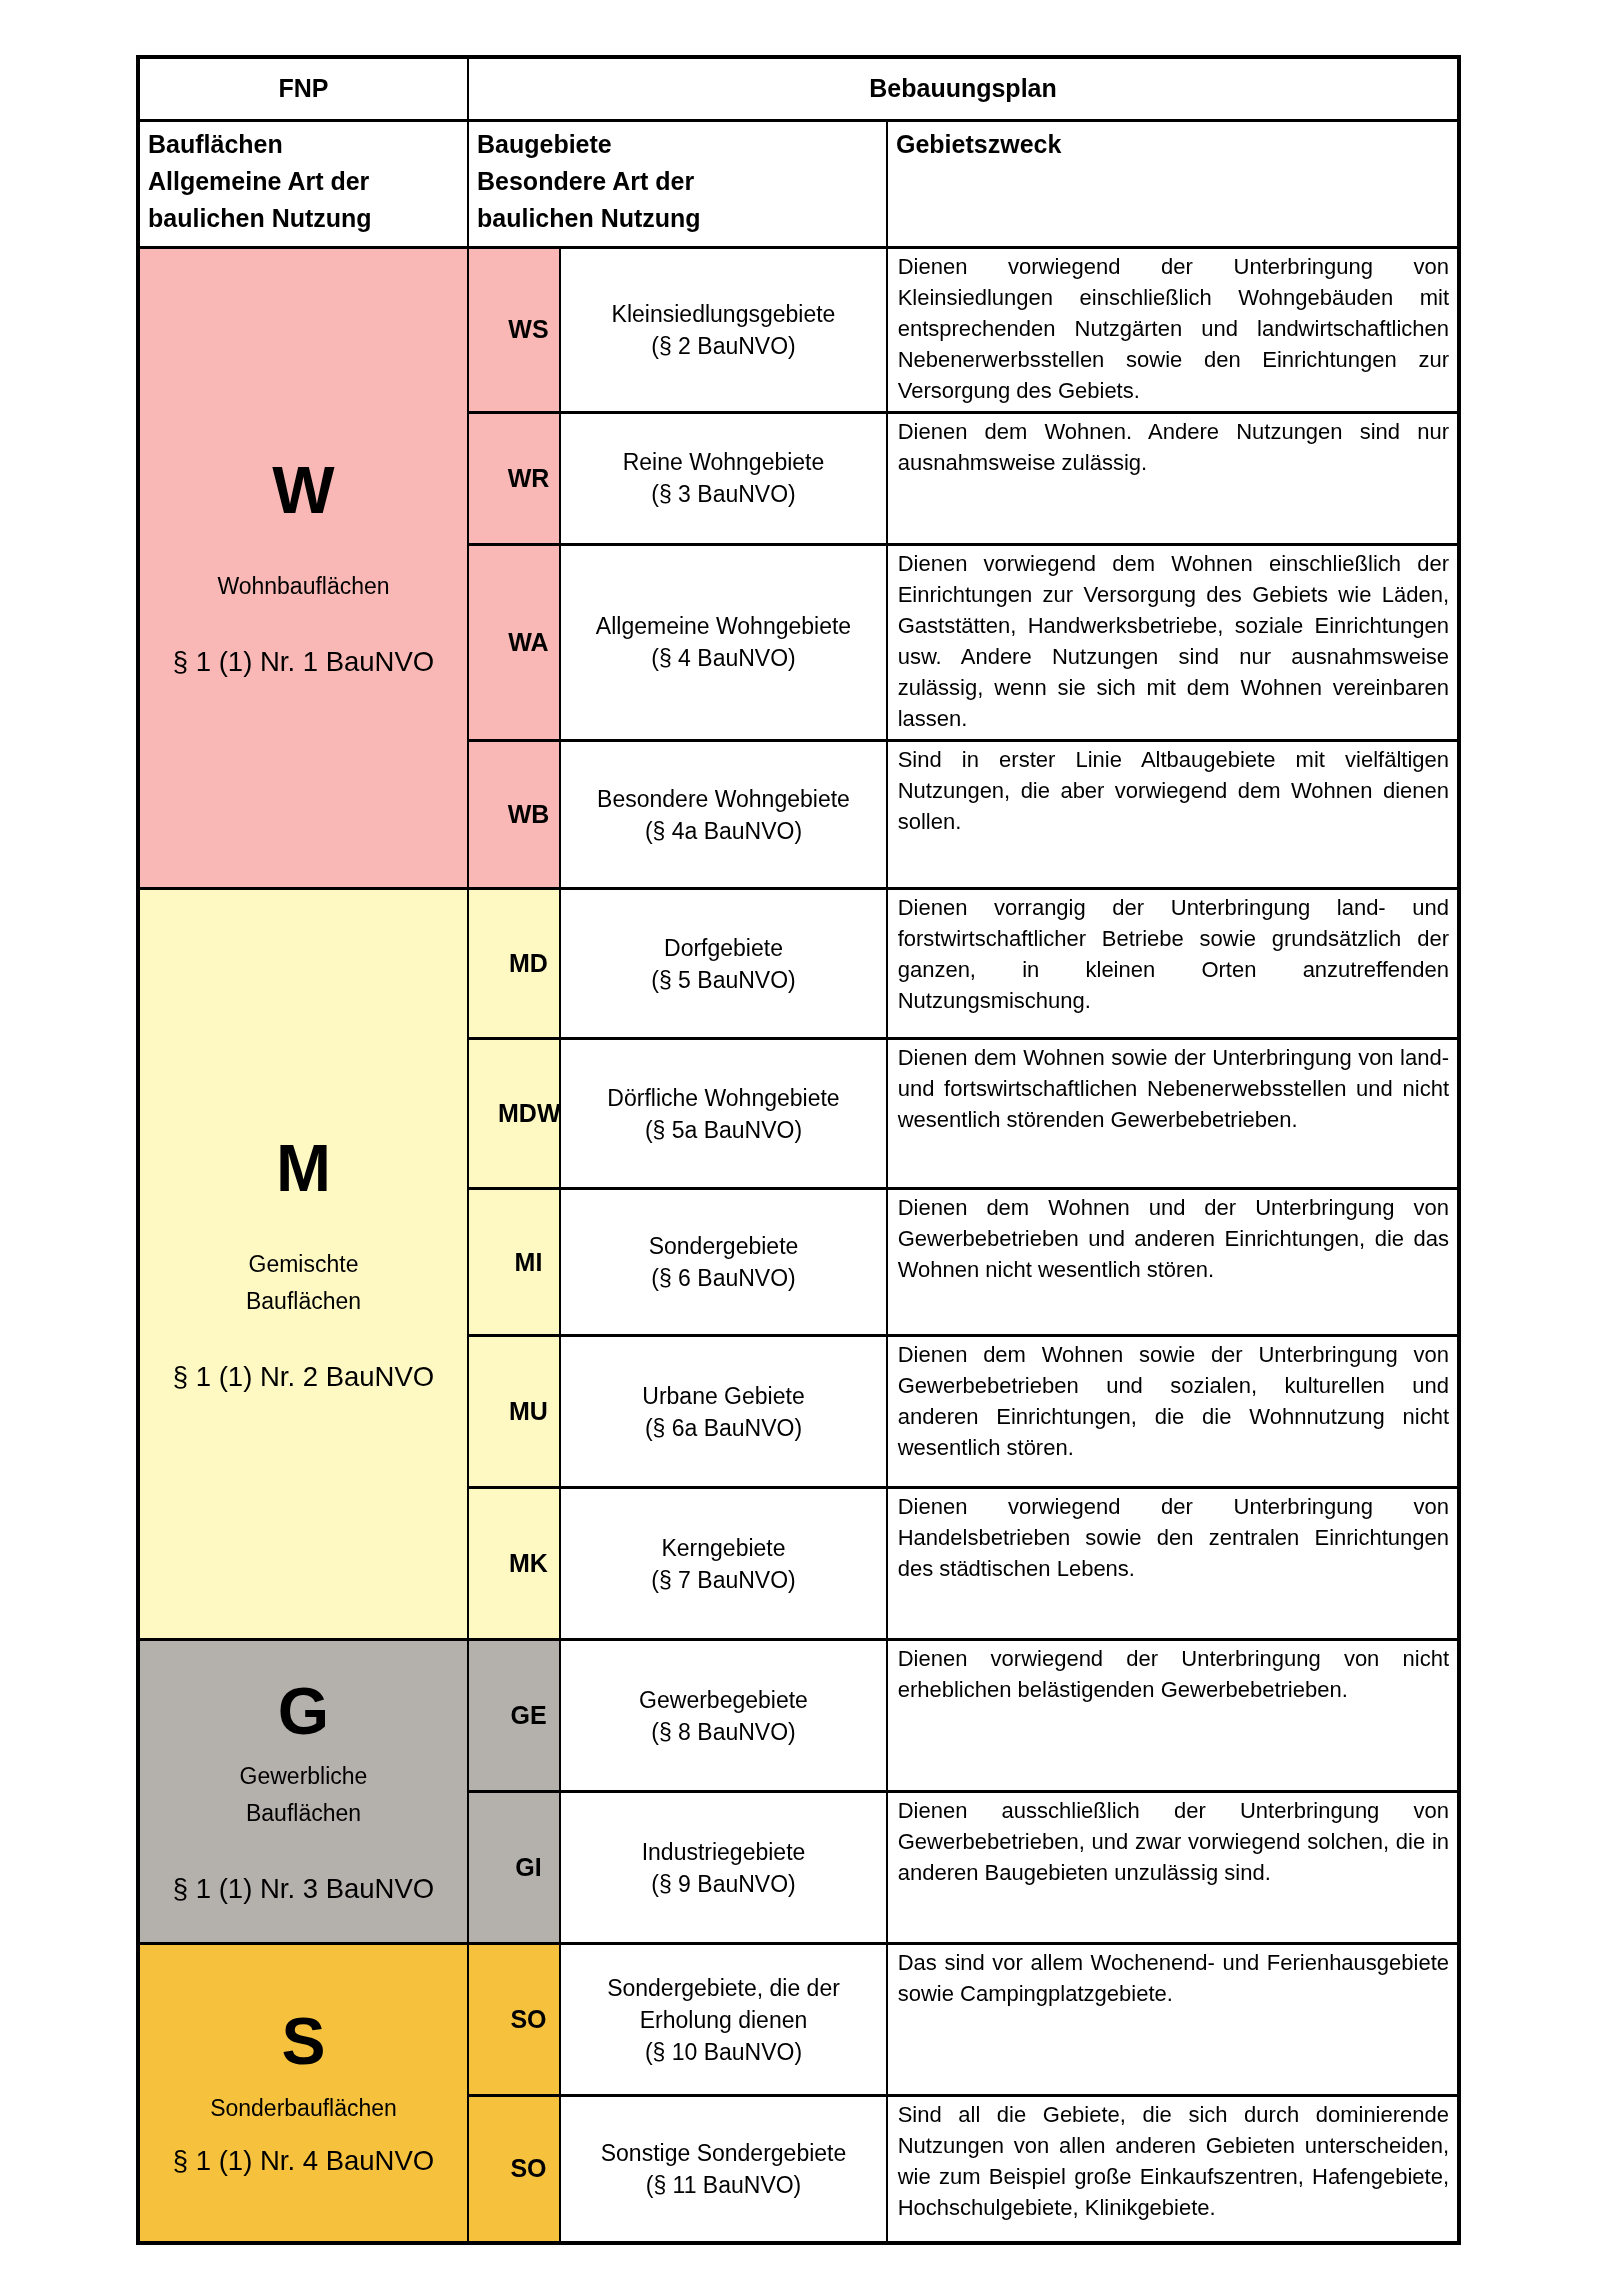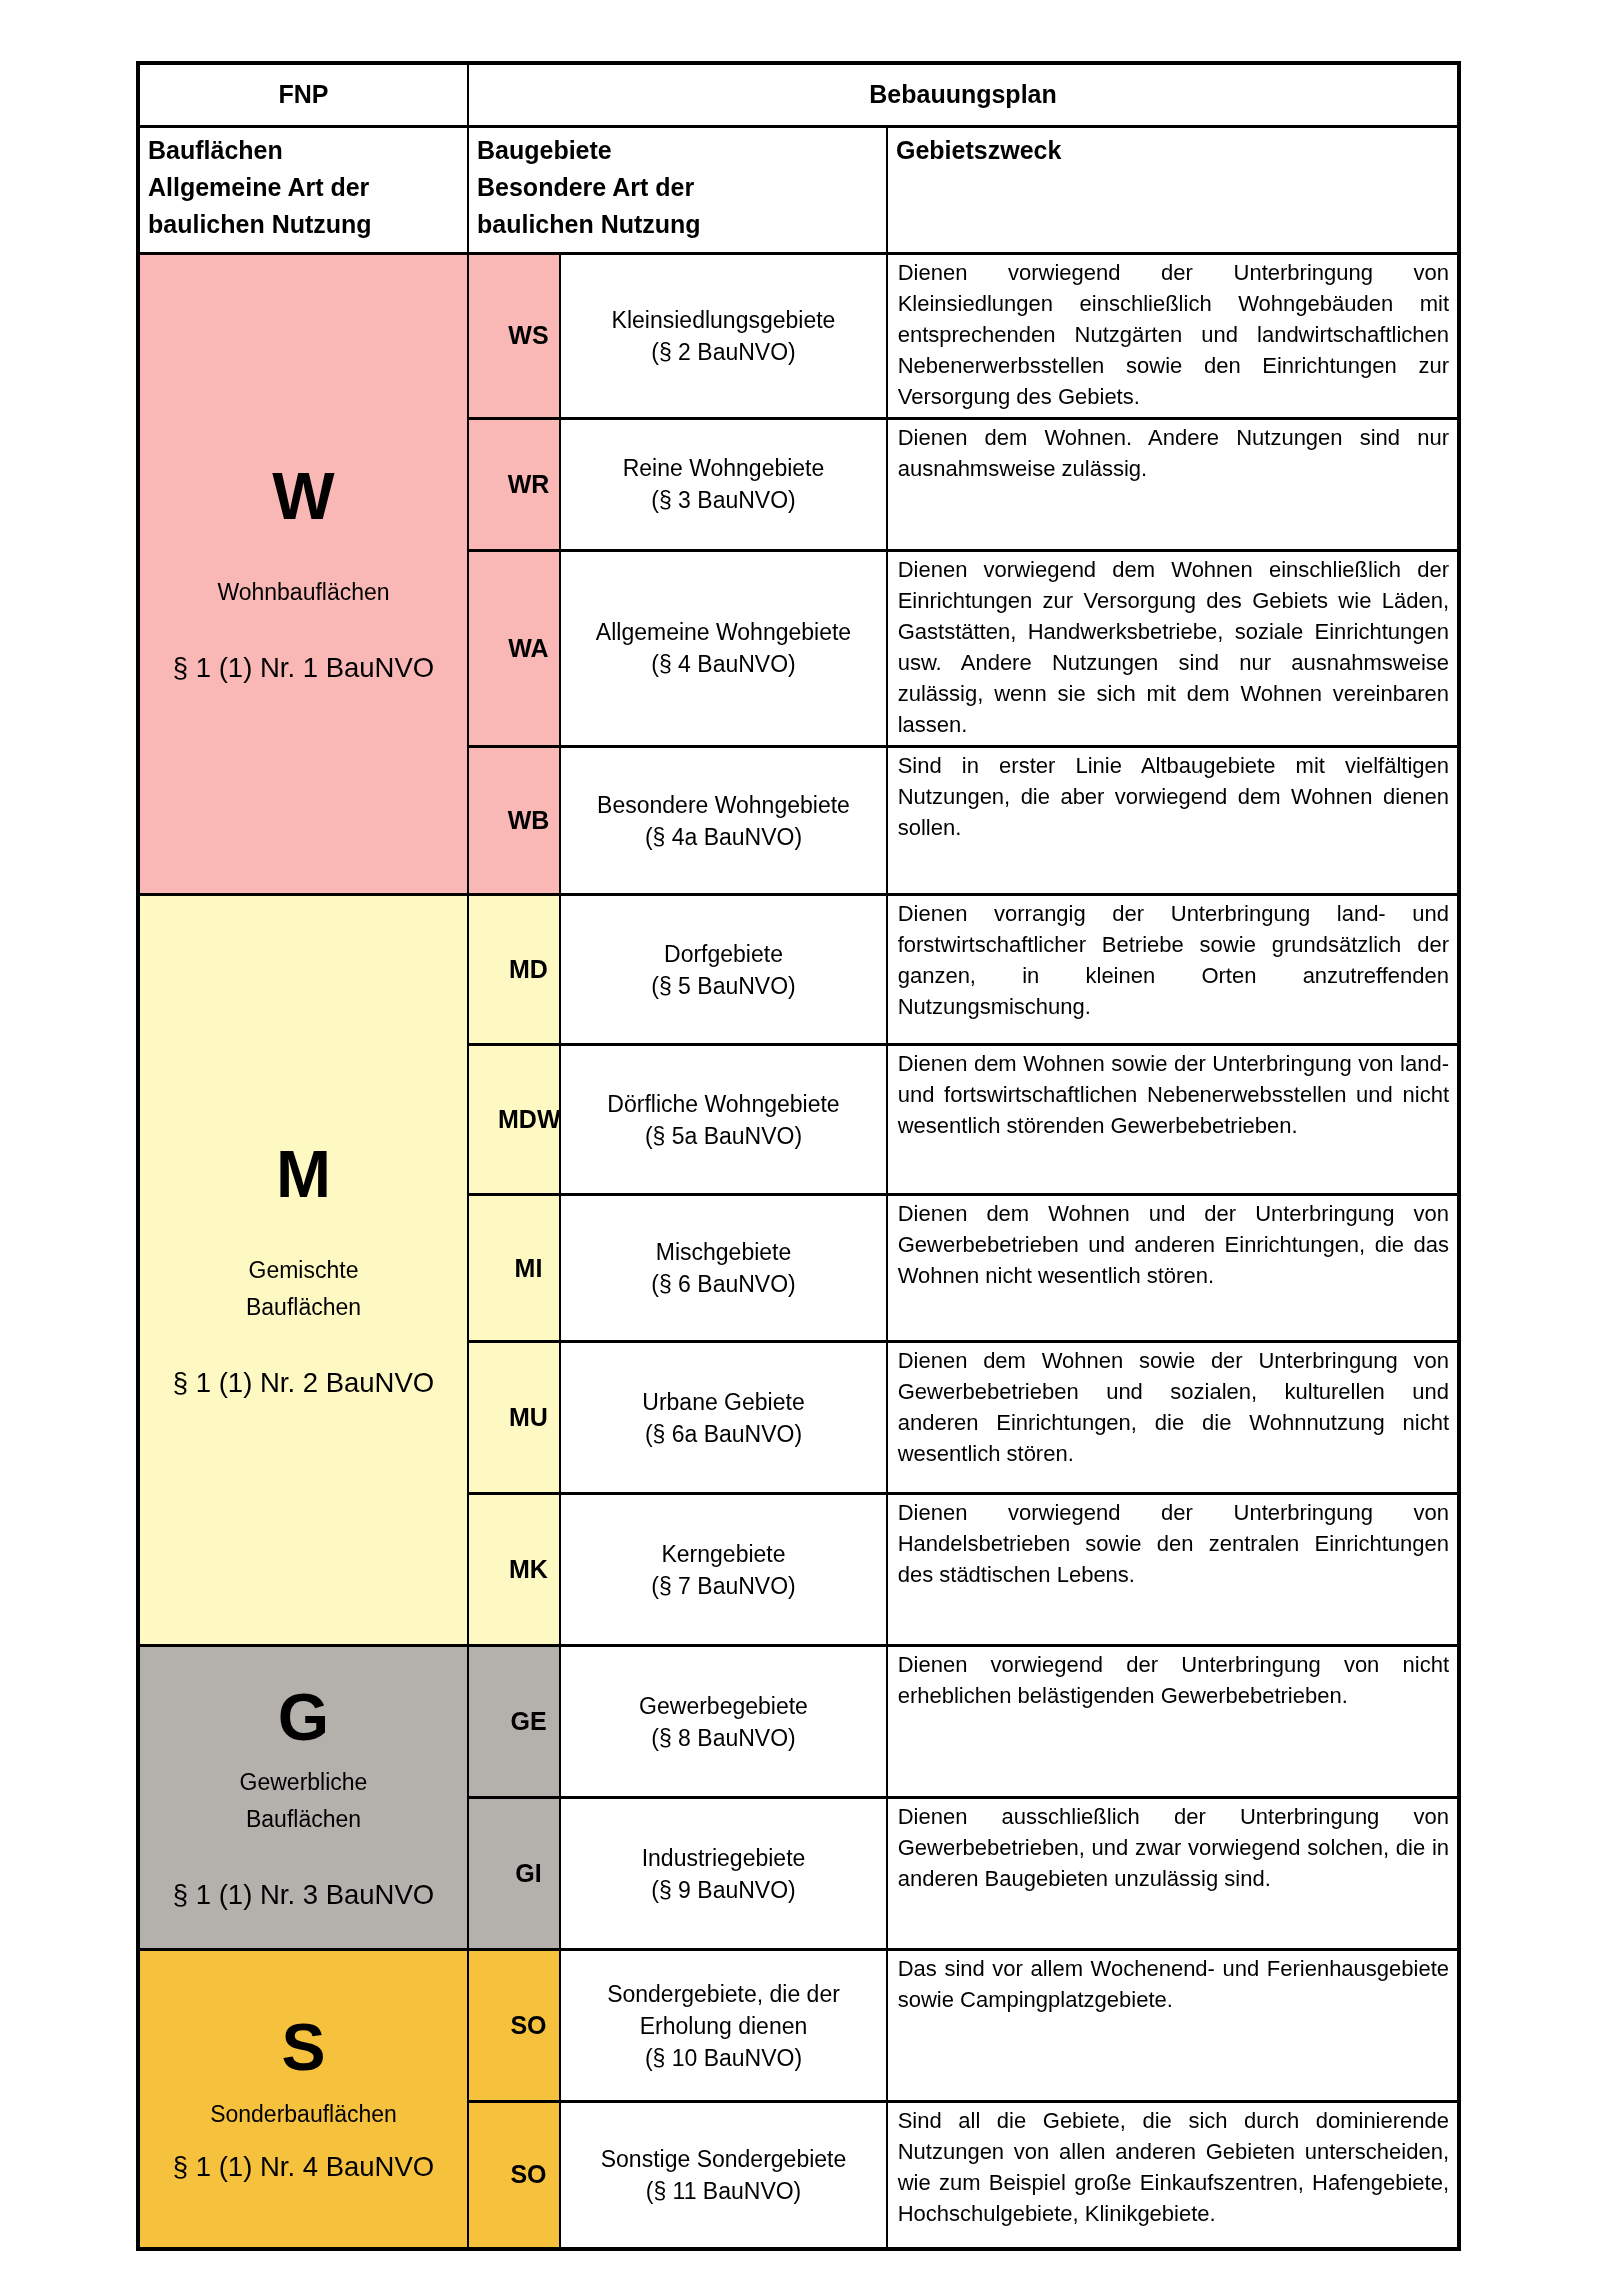--- a/index.html
+++ b/index.html
@@ -4,21 +4,21 @@
 <style>
   html, body { margin: 0; padding: 0; }
   body {
     width: 1621px; height: 2295px;
     background: #ffffff;
     font-family: "Liberation Sans", sans-serif;
     color: #000000;
     position: relative;
   }
   table.fnp-table {
-    position: absolute; left: 136px; top: 61px;
+    position: absolute; left: 136px; top: 55px;
     width: 1321px;
     border-collapse: collapse;
     table-layout: fixed;
     border: 4px solid #000;
   }
   td {
     border: 2.4px solid #000;
     border-top-width: 3.2px;
     border-bottom-width: 3.2px;
     padding: 0;
@@ -148,21 +148,21 @@
     <td class="code sec-m">MDW</td>
     <td class="areaname">
       <div>Dörfliche Wohngebiete</div>
       <div>(§ 5a BauNVO)</div>
     </td>
     <td class="purpose">Dienen dem Wohnen sowie der Unterbringung von land- und fortswirtschaftlichen Nebenerwebsstellen und nicht wesentlich störenden Gewerbebetrieben.</td>
   </tr>
   <tr style="height:147px">
     <td class="code sec-m">MI</td>
     <td class="areaname">
-      <div>Mischgebiete</div>
+      <div>Sondergebiete</div>
       <div>(§ 6 BauNVO)</div>
     </td>
     <td class="purpose">Dienen dem Wohnen und der Unterbringung von Gewerbebetrieben und anderen Einrichtungen, die das Wohnen nicht wesentlich stören.</td>
   </tr>
   <tr style="height:152px">
     <td class="code sec-m">MU</td>
     <td class="areaname">
       <div>Urbane Gebiete</div>
       <div>(§ 6a BauNVO)</div>
     </td>

